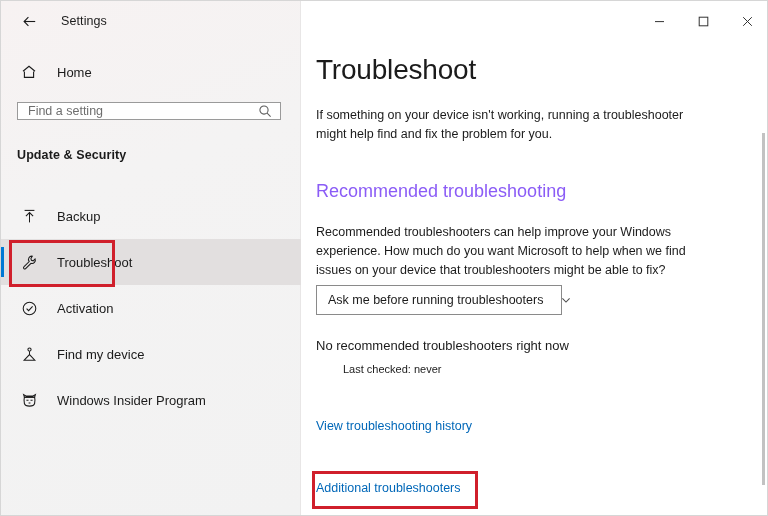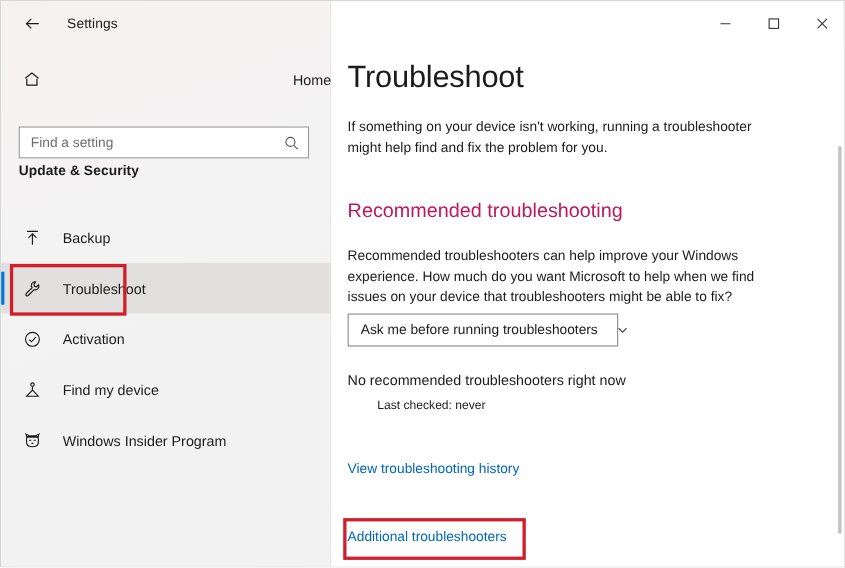--- a/index.html
+++ b/index.html
@@ -58,28 +58,27 @@
     background:linear-gradient(160deg,#f7f2f2 0%,#f4f3f3 35%,#f2f2f2 100%);
     border-right:1px solid #e8e6e6;
     z-index:10;
   }
   #home-row {
     position:absolute; top:53px; left:0;
     width:300px; height:36px;
     display:flex; align-items:center;
     padding-left:16px;
     cursor:pointer;
-    justify-content:space-between;
   }
   .home-ico { width:24px; display:flex; align-items:center; justify-content:center; color:#1b1b1b; }
   .home-label { margin-left:16px; font-size:13px; color:#1b1b1b; }
 
   #search-box {
-    position:absolute; top:114px; left:16px;
-    width:264px; height:29px;
+    position:absolute; top:101px; left:16px;
+    width:264px; height:18px;
     background:#ffffff;
     border:1px solid #9a9a9a;
     display:flex; align-items:center;
     padding:0 8px 0 10px;
     cursor:text;
   }
   #search-input {
     flex:1; border:none; outline:none;
     font-family:inherit; font-size:12.5px;
     color:#1b1b1b; background:transparent;
@@ -129,21 +128,21 @@
     font-size:28px; font-weight:normal; color:#1b1b1b;
     letter-spacing:-.2px;
   }
   #page-desc {
     position:absolute; top:65px; left:14px;
     width:395px;
     font-size:12.5px; line-height:19px; color:#1b1b1b;
   }
   #rec-heading {
     position:absolute; top:140px; left:14px;
-    font-size:18px; font-weight:normal; color:#be185d;
+    font-size:18px; font-weight:normal; color:#8b5cf6;
   }
   #rec-desc {
     position:absolute; top:182px; left:14px;
     width:380px;
     font-size:12.5px; line-height:19px; color:#1b1b1b;
   }
   #rec-dropdown {
     position:absolute; top:244px; left:14px;
     width:246px; height:30px;
     border:1px solid #8a8a8a;

